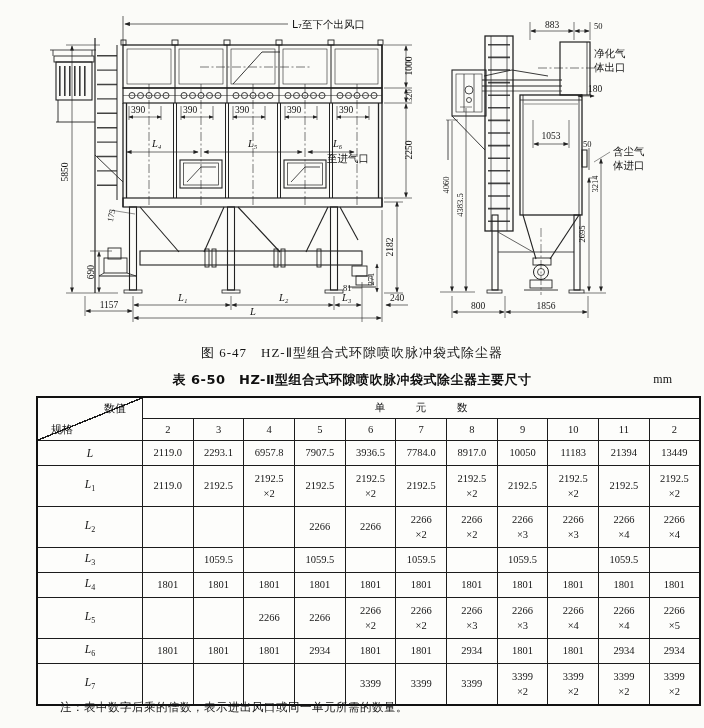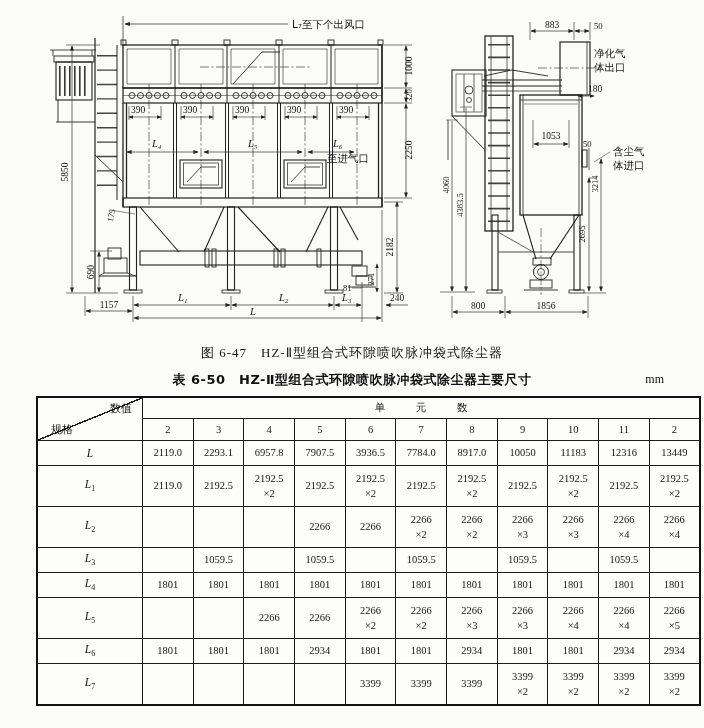--- a/index.html
+++ b/index.html
@@ -8,32 +8,32 @@
   svg text{fill:#151515;}
   .dim{font-family:"Liberation Serif",serif;font-size:9.5px;}
   .dim-s{font-family:"Liberation Serif",serif;font-size:8.5px;}
   .lvar{font-family:"Liberation Serif",serif;font-style:italic;font-size:10.5px;}
   .cn{font-family:"DejaVu Sans",sans-serif;font-size:10.5px;}
   .caption{position:absolute;left:0;top:344px;width:704px;text-align:center;
            font-size:13px;letter-spacing:1px;color:#141414;}
   .table-title-row{position:absolute;left:0;top:371px;width:704px;}
   .table-title{width:100%;text-align:center;font-family:"DejaVu Sans",sans-serif;
                font-weight:bold;font-size:13px;letter-spacing:0.5px;color:#101010;}
-  .unit-mm{position:absolute;right:40px;top:1px;font-family:"Liberation Serif",serif;
+  .unit-mm{position:absolute;right:32px;top:1px;font-family:"Liberation Serif",serif;
            font-weight:normal;font-size:12px;}
   table.dims{position:absolute;left:36px;top:396px;width:665px;border-collapse:collapse;
              table-layout:fixed;background:#fdfdfb;}
   table.dims th,table.dims td{border:1px solid #1c1c1c;padding:0 1px;text-align:center;
              font-family:"Liberation Serif",serif;font-size:10.5px;font-weight:normal;
              color:#151515;vertical-align:middle;}
   table.dims{border:2px solid #111;}
   table.dims td{white-space:pre-line;line-height:1.45;}
   th.corner{width:102px;position:relative;height:42px;padding:0;
     background:linear-gradient(to bottom right,transparent calc(50% - 0.7px),#1c1c1c calc(50% - 0.7px),#1c1c1c calc(50% + 0.7px),transparent calc(50% + 0.7px));}
-  .corner-top{position:absolute;top:3px;right:10px;font-family:"DejaVu Sans",sans-serif;font-size:11px;}
+  .corner-top{position:absolute;top:3px;right:16px;font-family:"DejaVu Sans",sans-serif;font-size:11px;}
   .corner-bot{position:absolute;bottom:3px;left:13px;font-family:"DejaVu Sans",sans-serif;font-size:11px;}
   th.unit-span{height:20px;font-family:"DejaVu Sans",sans-serif;font-size:11px;letter-spacing:14px;
                text-indent:14px;font-weight:bold;}
   tr.colnums th{height:21px;}
   tr.r-short td, tr.r-short th{height:24px;}
   tr.r-tall td, tr.r-tall th{height:40px;}
   td:empty::after{content:"";}
   .row-label i{font-family:"Liberation Serif",serif;font-style:italic;font-size:11.5px;}
   .row-label sub{font-size:8px;}
   .note{position:absolute;left:60px;top:700px;font-size:11.5px;letter-spacing:0.5px;
@@ -419,21 +419,21 @@
           <th class="row-label"><i>L</i></th>
           <td>2119.0</td>
           <td>2293.1</td>
           <td>6957.8</td>
           <td>7907.5</td>
           <td>3936.5</td>
           <td>7784.0</td>
           <td>8917.0</td>
           <td>10050</td>
           <td>11183</td>
-          <td>12316</td>
+          <td>21394</td>
           <td>13449</td>
         </tr>
         <tr class="r-tall">
           <th class="row-label"><i>L</i><sub>1</sub></th>
           <td>2119.0</td>
           <td>2192.5</td>
           <td>2192.5
 ×2</td>
           <td>2192.5</td>
           <td>2192.5
@@ -545,14 +545,15 @@
           <td>3399
 ×2</td>
           <td>3399
 ×2</td>
           <td>3399
 ×2</td>
         </tr>
       </tbody>
 </table>
 
+<div class="note">注：表中数字后乘的倍数，表示进出风口或同一单元所需的数量。</div>
 
 </div>
 
 </body></html>

